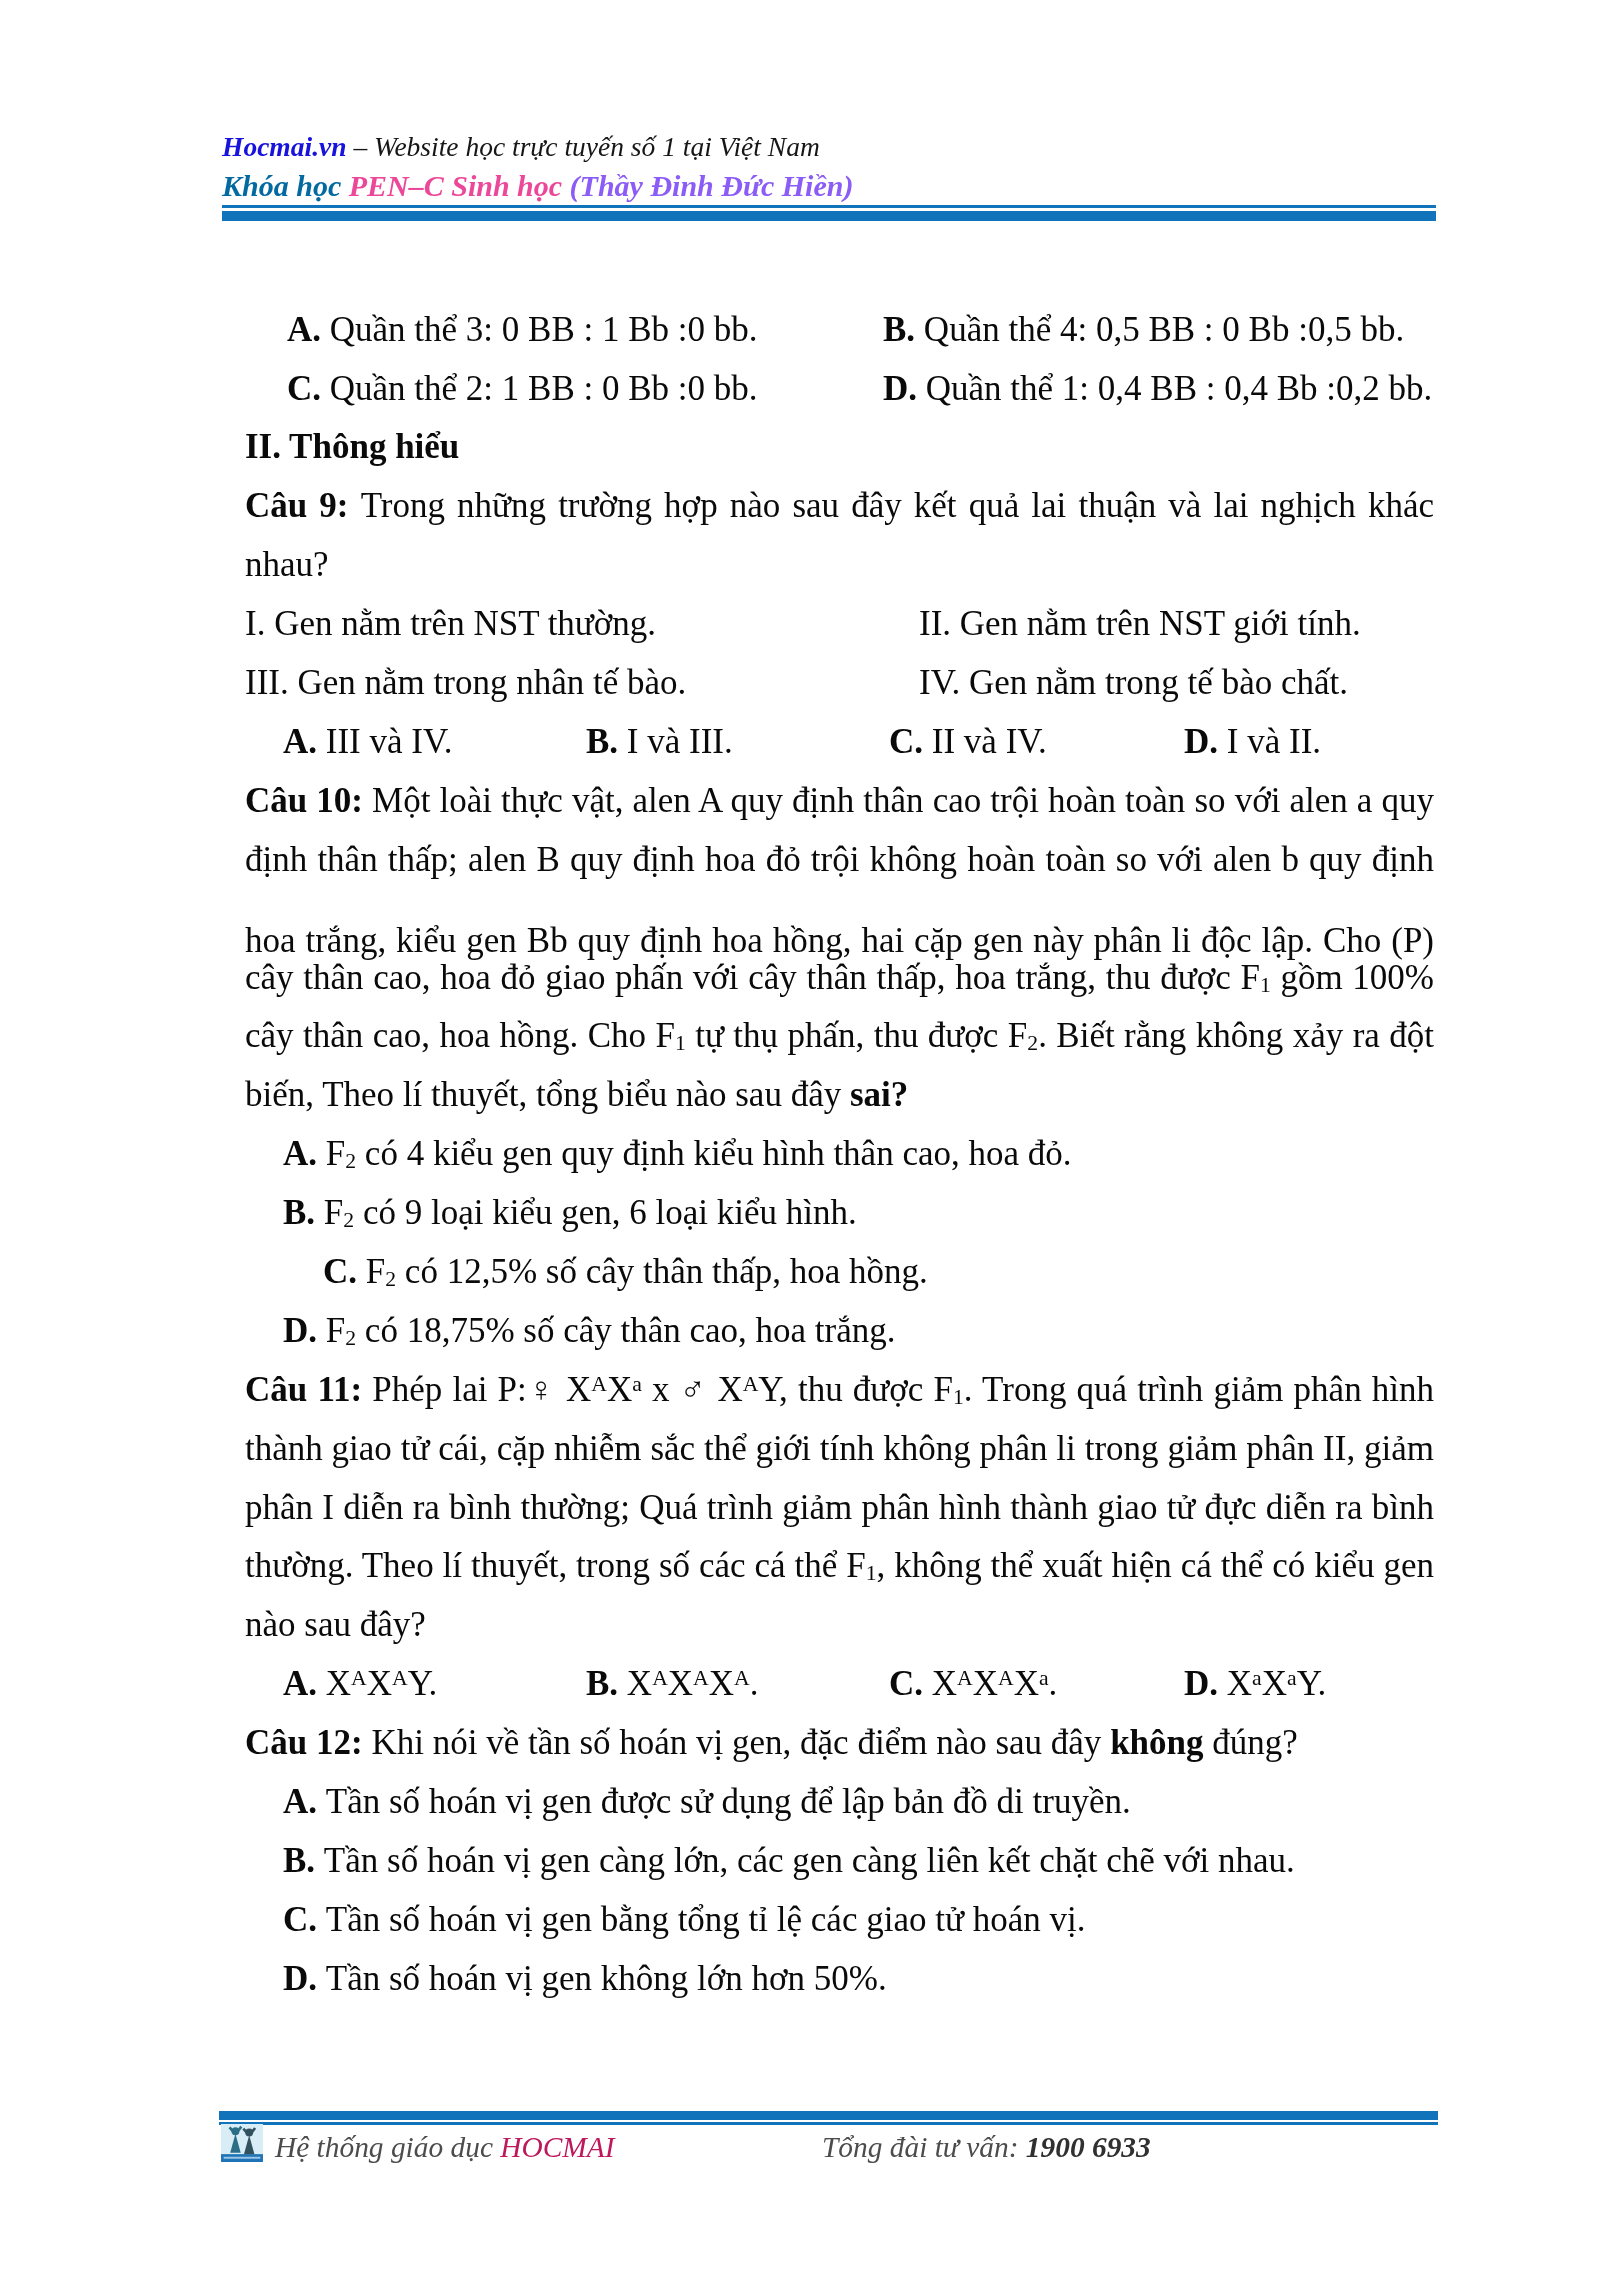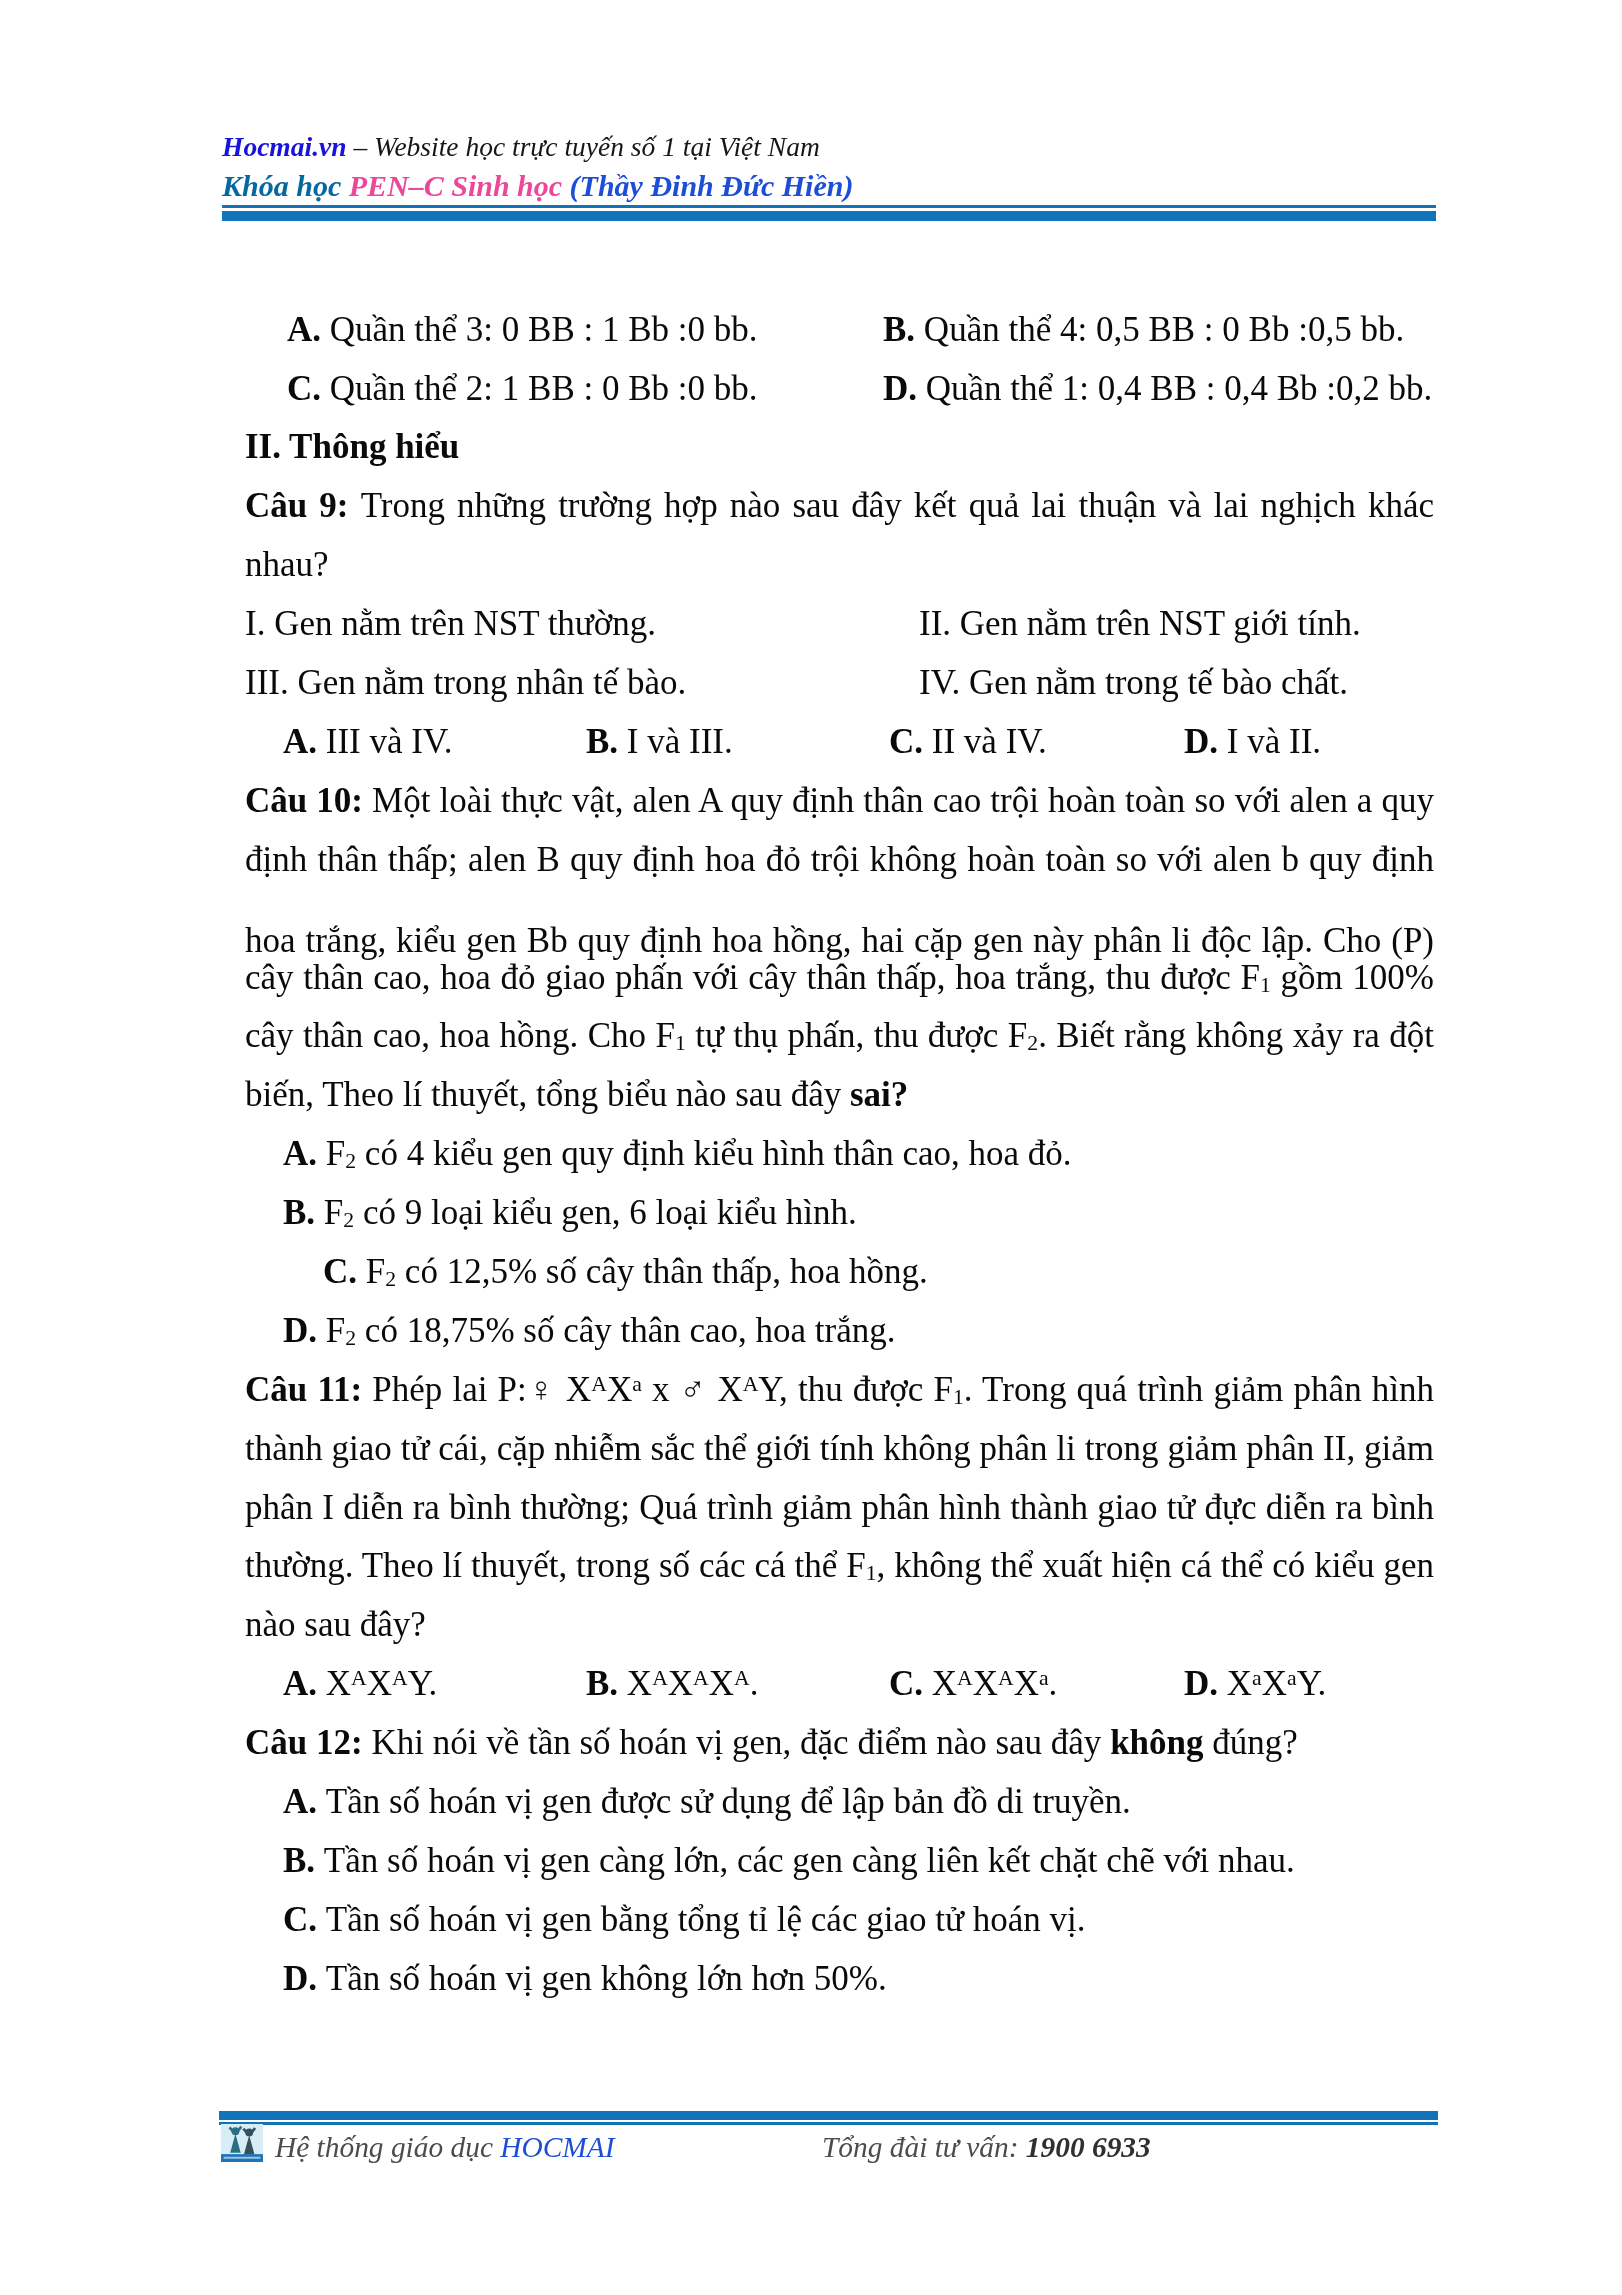--- a/index.html
+++ b/index.html
@@ -18,21 +18,21 @@
     font-size:27.5px; font-style:italic; line-height:33px; white-space:nowrap;
   }
   .site-name{color:#1812dd; font-weight:bold;}
   .site-tagline{color:#161616;}
   .hdr-line2{
     position:absolute; left:222px; top:168px;
     font-size:30px; font-style:italic; font-weight:bold; line-height:35px; white-space:nowrap;
   }
   .course-prefix{color:#0369a1;}
   .course-name{color:#ec4899;}
-  .course-teacher{color:#1d4ed8;}
+  .course-teacher{color:#8b5cf6;}
   .rule-thin-top{position:absolute; left:222px; top:205px; width:1214px; height:2.6px; background:#1173b9;}
   .rule-thick-top{position:absolute; left:222px; top:211px; width:1214px; height:9.8px; background:#1173b9;}
 
   
   .ln{
     position:absolute;
     font-size:35px;
     line-height:59px;
     white-space:nowrap;
   }
@@ -47,21 +47,21 @@
   .ln sup{font-size:62%; position:relative; top:-0.48em; vertical-align:baseline; line-height:0;}
 
   
   .rule-thick-bot{position:absolute; left:219px; top:2111px; width:1219px; height:9.2px; background:#1173b9;}
   .rule-thin-bot{position:absolute; left:219px; top:2122px; width:1219px; height:2.6px; background:#1173b9;}
   .logo{position:absolute; left:221px; top:2124px; width:42px; height:38px;}
   .ftr-org{
     position:absolute; left:275px; top:2128px;
     font-size:29.4px; font-style:italic; line-height:38px; color:#4c4c4c; white-space:nowrap;
   }
-  .org-name{color:#1d4ed8;text-align:center;}
+  .org-name{color:#be185d;text-align:center;}
   .ftr-hotline{
     position:absolute; left:822px; top:2128px;
     font-size:29.4px; font-style:italic; line-height:38px; color:#4c4c4c; white-space:nowrap;
   }
   .hotline-number{font-weight:bold; color:#303030;}
 </style>
 </head>
 <body>
 
 <div class="page">

